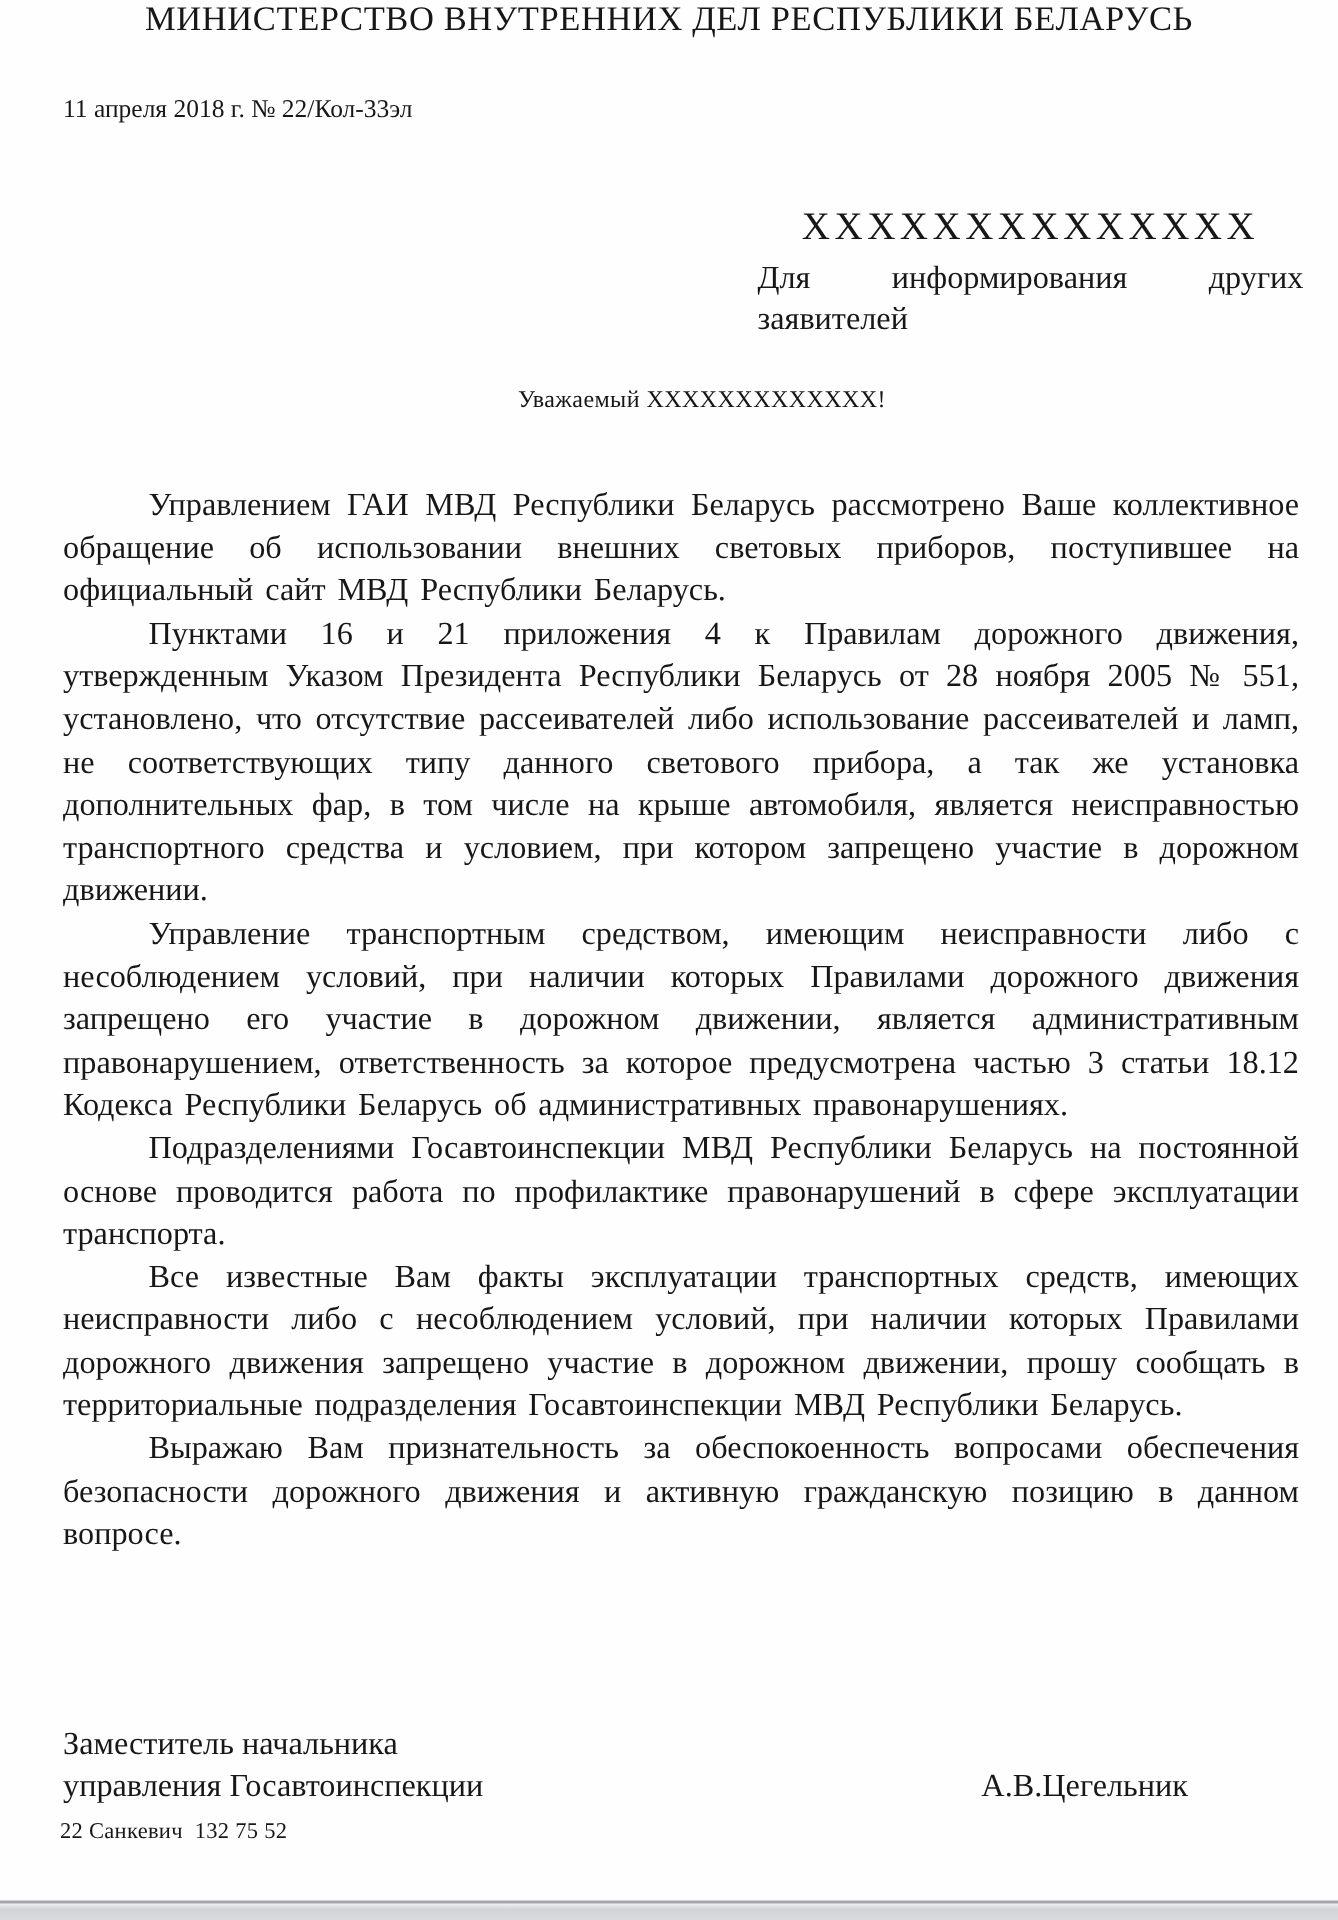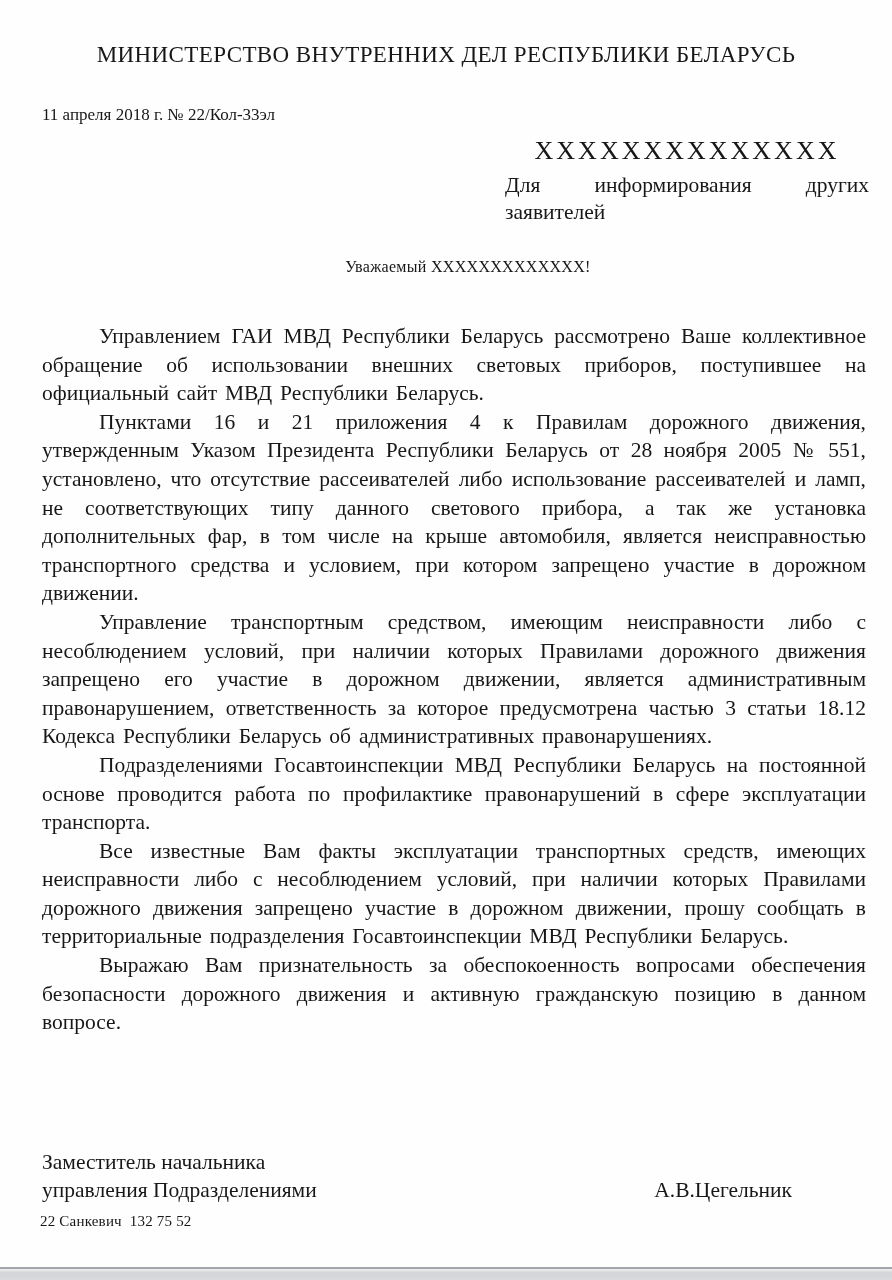--- a/index.html
+++ b/index.html
@@ -8,21 +8,20 @@
     position: relative;
     width: 892px;
     height: 1280px;
     margin: 0 auto;
     background: #fefefe;
     font-family: "Liberation Serif", "DejaVu Serif", serif;
     color: #171717;
     overflow: hidden;
   }
   .letterhead {
-    padding-top: 42px;
     text-align: center;
     font-size: 23px;
     letter-spacing: 0.4px;
     white-space: nowrap;
   }
   .ref-row {
     margin-top: 37px;
     margin-left: 42px;
     font-size: 17px;
   }
@@ -122,21 +121,21 @@
     <p>Пунктами 16 и 21 приложения 4 к Правилам дорожного движения, утвержденным Указом Президента Республики Беларусь от 28 ноября 2005 № 551, установлено, что отсутствие рассеивателей либо использование рассеивателей и ламп, не соответствующих типу данного светового прибора, а так же установка дополнительных фар, в том числе на крыше автомобиля, является неисправностью транспортного средства и условием, при котором запрещено участие в дорожном движении.</p>
     <p>Управление транспортным средством, имеющим неисправности либо с несоблюдением условий, при наличии которых Правилами дорожного движения запрещено его участие в дорожном движении, является административным правонарушением, ответственность за которое предусмотрена частью 3 статьи 18.12 Кодекса Республики Беларусь об административных правонарушениях.</p>
     <p>Подразделениями Госавтоинспекции МВД Республики Беларусь на постоянной основе проводится работа по профилактике правонарушений в сфере эксплуатации транспорта.</p>
     <p>Все известные Вам факты эксплуатации транспортных средств, имеющих неисправности либо с несоблюдением условий, при наличии которых Правилами дорожного движения запрещено участие в дорожном движении, прошу сообщать в территориальные подразделения Госавтоинспекции МВД Республики Беларусь.</p>
     <p>Выражаю Вам признательность за обеспокоенность вопросами обеспечения безопасности дорожного движения и активную гражданскую позицию в данном вопросе.</p>
   </div>
 
   <div class="signature-block">
     <div>
       <div>Заместитель начальника</div>
-      <div>управления Подразделениями</div>
+      <div>управления Госавтоинспекции</div>
     </div>
     <div>А.В.Цегельник</div>
   </div>
 
   <div class="executor">22 Санкевич  132 75 52</div>
 
   <div class="bottom-bar"></div>
 
 </div>
 

